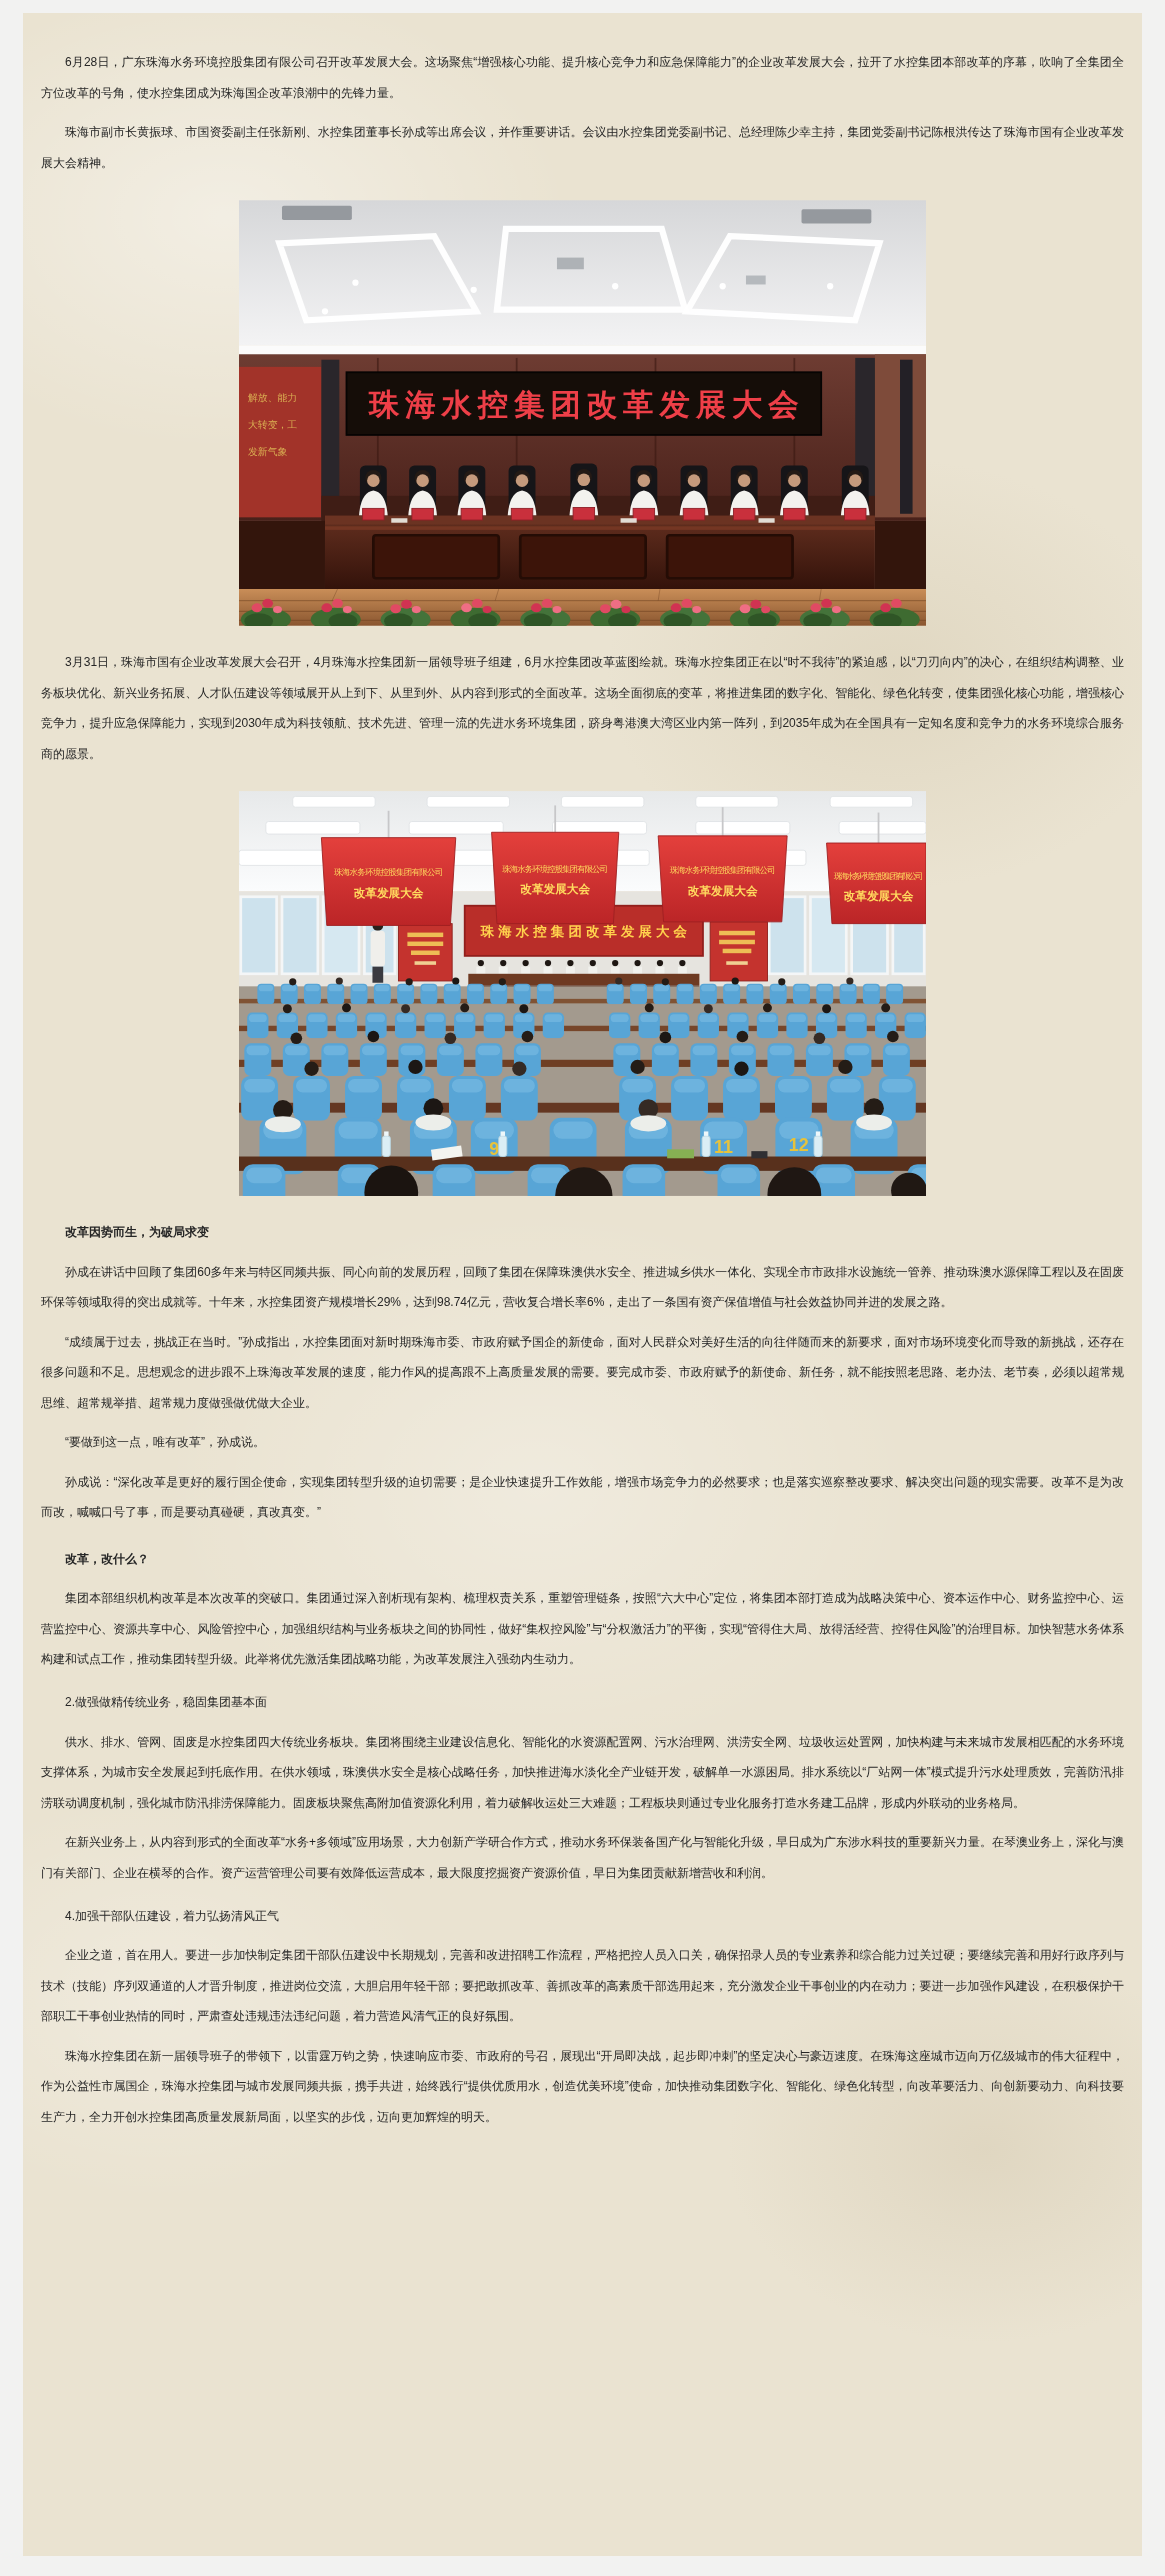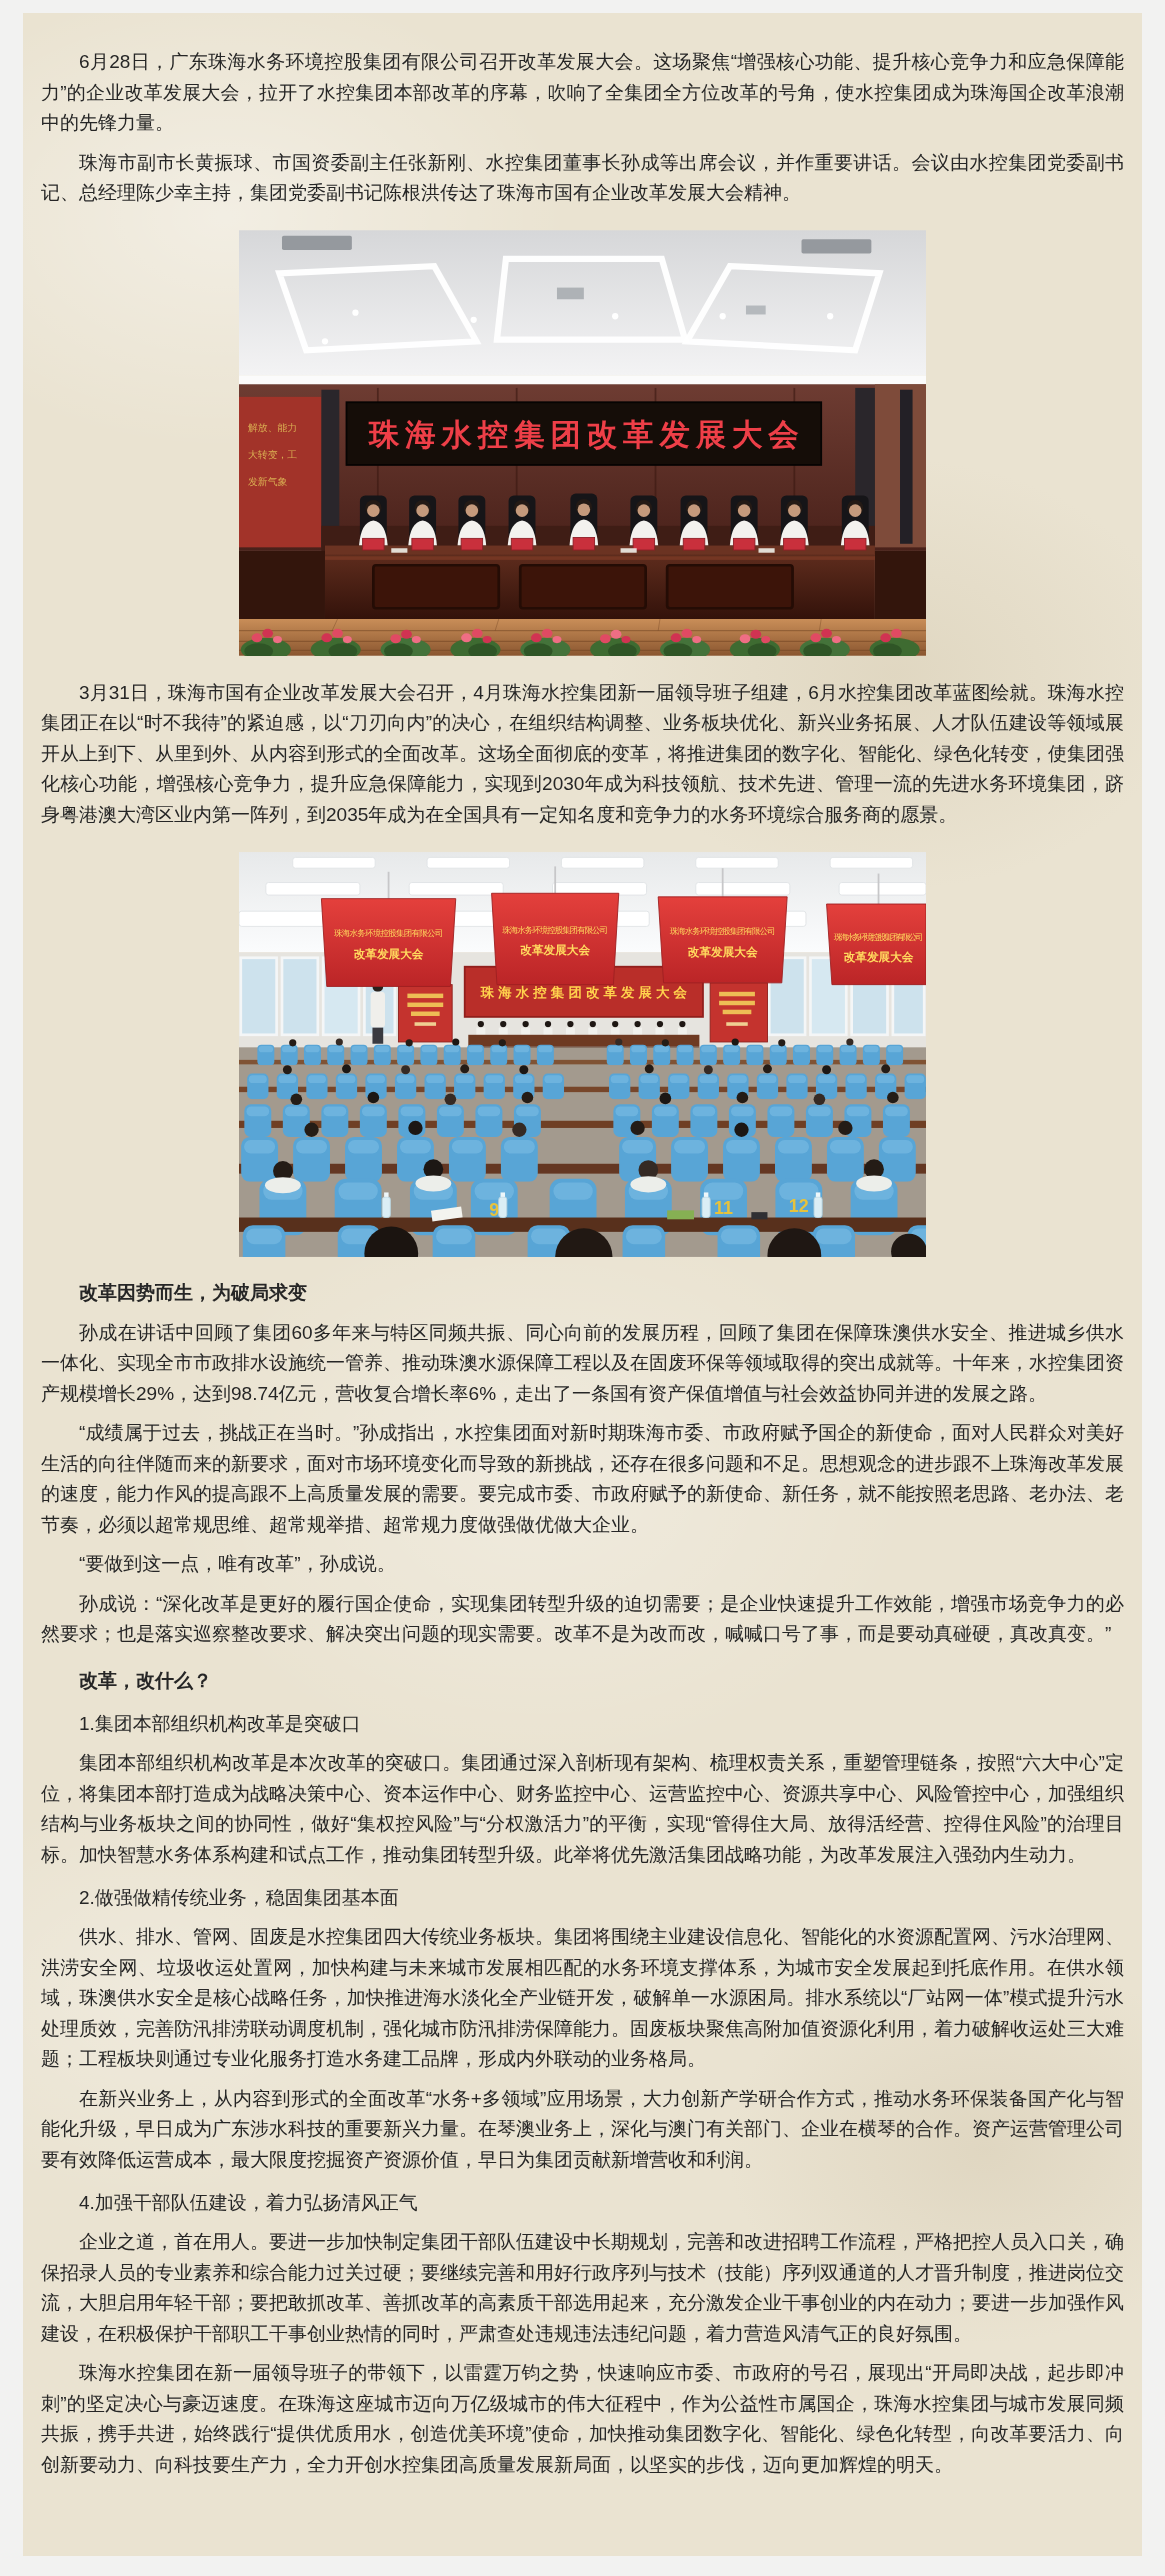--- a/index.html
+++ b/index.html
@@ -16,21 +16,21 @@
     padding: 25px 18px 27px 18px;
     background-color: #eae3d1;
     background-image:
       radial-gradient(ellipse 556px 376px at 18% 8%,  rgba(255,255,255,0.40), rgba(255,255,255,0) 62%),
       radial-gradient(ellipse 484px 359px at 78% 26%, rgba(208,196,168,0.38), rgba(208,196,168,0) 60%),
       radial-gradient(ellipse 627px 466px at 46% 58%, rgba(255,255,255,0.28), rgba(255,255,255,0) 60%),
       radial-gradient(ellipse 430px 323px at 86% 84%, rgba(203,190,162,0.34), rgba(203,190,162,0) 60%),
       radial-gradient(ellipse 466px 341px at 12% 78%, rgba(255,255,255,0.25), rgba(255,255,255,0) 60%);
   }
   .article p {
-    font-size: 19px;
+    font-size: 12px;
     line-height: 30.5px;
     text-indent: 2em;
     text-align: justify;
     margin: 9px 0;
   }
   .article .heading {
     font-weight: bold;
     margin: 16px 0 7.2px 0;
     font-family: Liberation Serif, serif;
   }
@@ -618,21 +618,20 @@
     </figure>
 
     <p class="heading">改革因势而生，为破局求变</p>
     <p>孙成在讲话中回顾了集团60多年来与特区同频共振、同心向前的发展历程，回顾了集团在保障珠澳供水安全、推进城乡供水一体化、实现全市市政排水设施统一管养、推动珠澳水源保障工程以及在固废环保等领域取得的突出成就等。十年来，水控集团资产规模增长29%，达到98.74亿元，营收复合增长率6%，走出了一条国有资产保值增值与社会效益协同并进的发展之路。</p>
     <p>“成绩属于过去，挑战正在当时。”孙成指出，水控集团面对新时期珠海市委、市政府赋予国企的新使命，面对人民群众对美好生活的向往伴随而来的新要求，面对市场环境变化而导致的新挑战，还存在很多问题和不足。思想观念的进步跟不上珠海改革发展的速度，能力作风的提高跟不上高质量发展的需要。要完成市委、市政府赋予的新使命、新任务，就不能按照老思路、老办法、老节奏，必须以超常规思维、超常规举措、超常规力度做强做优做大企业。</p>
     <p>“要做到这一点，唯有改革”，孙成说。</p>
     <p>孙成说：“深化改革是更好的履行国企使命，实现集团转型升级的迫切需要；是企业快速提升工作效能，增强市场竞争力的必然要求；也是落实巡察整改要求、解决突出问题的现实需要。改革不是为改而改，喊喊口号了事，而是要动真碰硬，真改真变。”</p>
 
     <p class="heading">改革，改什么？</p>
 
-    <p class="subtitle">1.集团本部组织机构改革是突破口</p>
     <p>集团本部组织机构改革是本次改革的突破口。集团通过深入剖析现有架构、梳理权责关系，重塑管理链条，按照“六大中心”定位，将集团本部打造成为战略决策中心、资本运作中心、财务监控中心、运营监控中心、资源共享中心、风险管控中心，加强组织结构与业务板块之间的协同性，做好“集权控风险”与“分权激活力”的平衡，实现“管得住大局、放得活经营、控得住风险”的治理目标。加快智慧水务体系构建和试点工作，推动集团转型升级。此举将优先激活集团战略功能，为改革发展注入强劲内生动力。</p>
 
     <p class="subtitle">2.做强做精传统业务，稳固集团基本面</p>
     <p>供水、排水、管网、固废是水控集团四大传统业务板块。集团将围绕主业建设信息化、智能化的水资源配置网、污水治理网、洪涝安全网、垃圾收运处置网，加快构建与未来城市发展相匹配的水务环境支撑体系，为城市安全发展起到托底作用。在供水领域，珠澳供水安全是核心战略任务，加快推进海水淡化全产业链开发，破解单一水源困局。排水系统以“厂站网一体”模式提升污水处理质效，完善防汛排涝联动调度机制，强化城市防汛排涝保障能力。固废板块聚焦高附加值资源化利用，着力破解收运处三大难题；工程板块则通过专业化服务打造水务建工品牌，形成内外联动的业务格局。</p>
 
     <p>在新兴业务上，从内容到形式的全面改革“水务+多领域”应用场景，大力创新产学研合作方式，推动水务环保装备国产化与智能化升级，早日成为广东涉水科技的重要新兴力量。在琴澳业务上，深化与澳门有关部门、企业在横琴的合作。资产运营管理公司要有效降低运营成本，最大限度挖掘资产资源价值，早日为集团贡献新增营收和利润。</p>
 
     <p class="subtitle">4.加强干部队伍建设，着力弘扬清风正气</p>
     <p>企业之道，首在用人。要进一步加快制定集团干部队伍建设中长期规划，完善和改进招聘工作流程，严格把控人员入口关，确保招录人员的专业素养和综合能力过关过硬；要继续完善和用好行政序列与技术（技能）序列双通道的人才晋升制度，推进岗位交流，大胆启用年轻干部；要把敢抓改革、善抓改革的高素质干部选用起来，充分激发企业干事创业的内在动力；要进一步加强作风建设，在积极保护干部职工干事创业热情的同时，严肃查处违规违法违纪问题，着力营造风清气正的良好氛围。</p>
 

